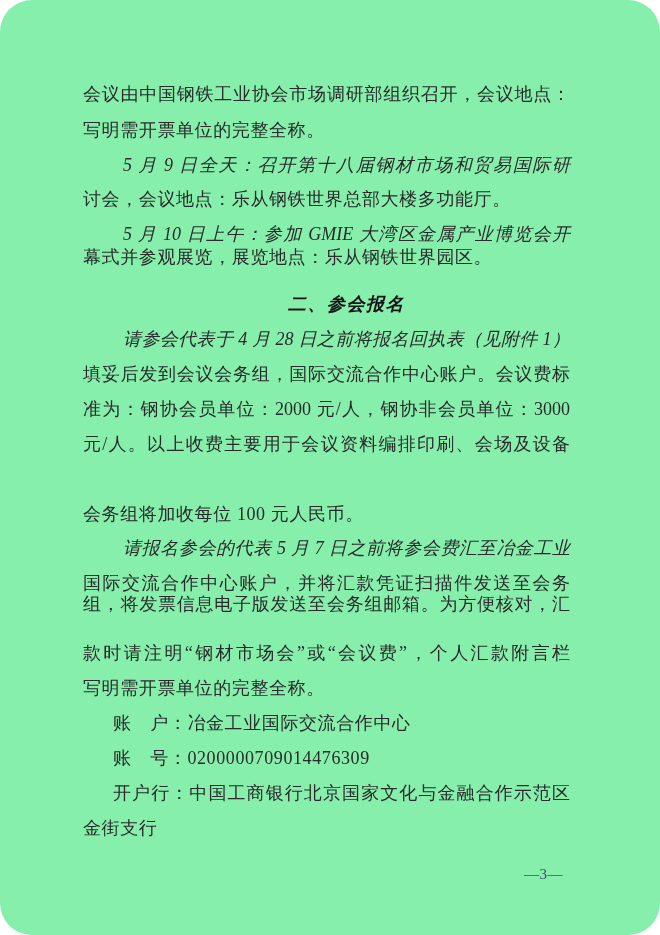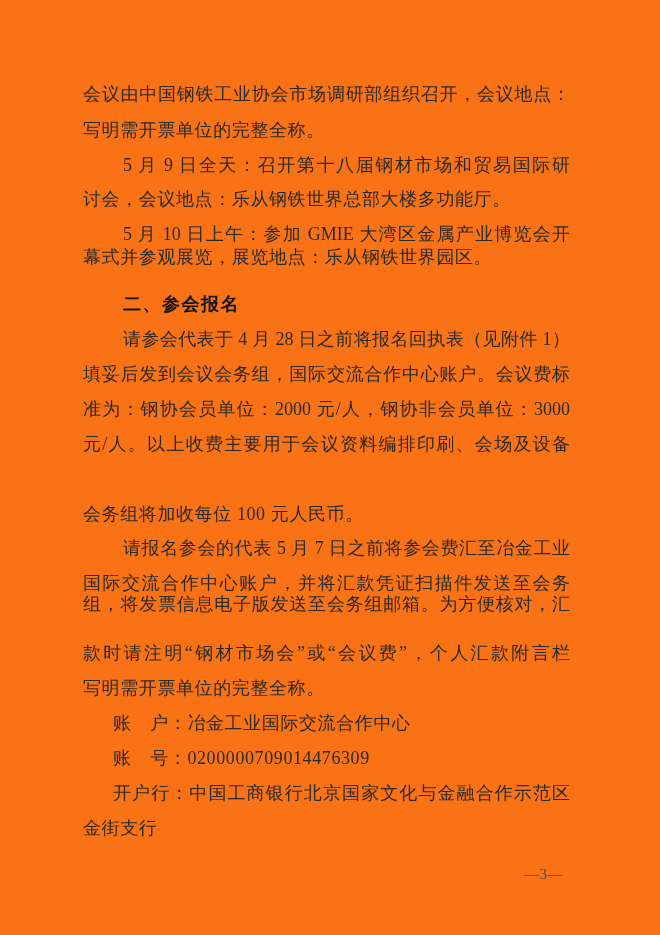--- a/index.html
+++ b/index.html
@@ -1,48 +1,50 @@
 <!DOCTYPE html>
 <html><head>
 <meta charset="utf-8">
 <style>
   html,body { margin:0; padding:0; background:#ffffff; }
   .page {
     position:relative;
     width:660px; height:935px;
-    background:#f97316;
+    background:#86efac;
     font-family:"Liberation Serif", serif;
     color:#2a2a2a;
     overflow:hidden;
+    border-radius:32px;
   }
   .line {
     position:absolute;
     left:83px;
     width:487px;
     font-size:18px;
     line-height:23px;
     letter-spacing:0.6px;
     white-space:nowrap;
   }
   
   .just {
     white-space:normal;
     text-align:justify;
     text-align-last:justify;
     text-justify:inter-character;
     letter-spacing:0;
   }
   
-  .ind    { padding-left:40px; width:447px; }
+  .ind    { padding-left:40px; width:447px;font-style:italic; }
   
   .ind-sm { padding-left:30px; width:457px; }
   .hd {
     font-weight:800;
     color:#141414;
     letter-spacing:1.5px;
+    text-align:center;
   }
   .page-number {
     position:absolute;
     left:524px; top:866px;
     font-size:15px;
     color:#3e4b6b;
     letter-spacing:0.5px;
     font-family:"Liberation Serif", serif;
   }
 </style>

